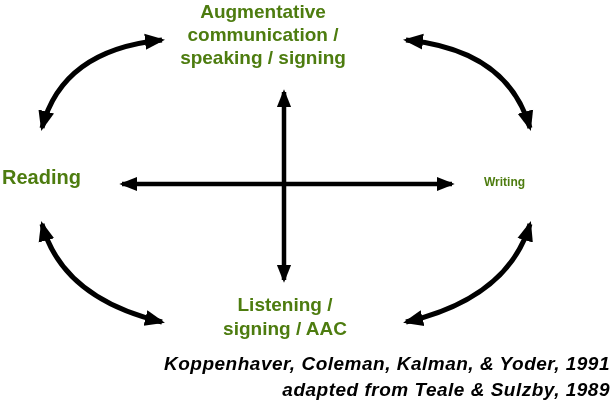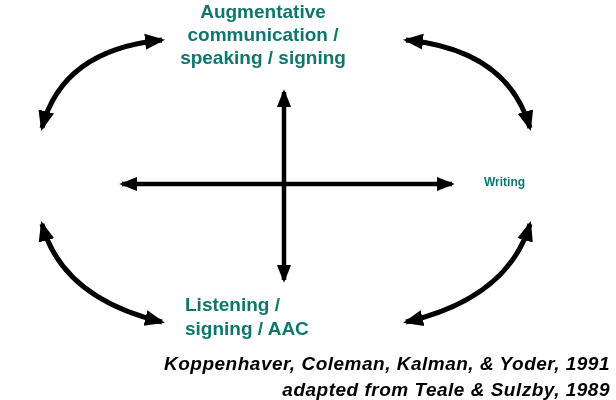--- a/index.html
+++ b/index.html
@@ -9,21 +9,21 @@
     height: 400px;
     background: #ffffff;
     font-family: "Liberation Sans", sans-serif;
     color: #000000;
     overflow: hidden;
   }
   .node {
     position: absolute;
     font-weight: bold;
     white-space: pre-line;
-    color: #0f766e;
+    color: #4d7c0f;
   }
   .node-top {
     left: 148px;
     top: 0px;
     width: 230px;
     text-align: center;
     font-size: 19px;
     line-height: 23px;
   }
   .node-left {
@@ -35,21 +35,21 @@
   .node-right {
     left: 484px;
     top: 171px;
     font-size: 12px;
     line-height: 23px;
   }
   .node-bottom {
     left: 185px;
     top: 293px;
     width: 200px;
-    text-align: left;
+    text-align: center;
     font-size: 19px;
     line-height: 24px;
   }
   .citation {
     position: absolute;
     right: 6px;
     top: 351px;
     width: 560px;
     text-align: right;
     font-weight: bold;
@@ -96,20 +96,21 @@
 
     <path class="arrow arrow-curved" d="M 42 224 Q 62 298 162 322" marker-start="url(#ah)" marker-end="url(#ah)"></path>
 
     <path class="arrow arrow-curved" d="M 406 322 Q 508 298 530 224" marker-start="url(#ah)" marker-end="url(#ah)"></path>
   </svg>
 
   <div class="node node-top">Augmentative
 communication /
 speaking / signing</div>
 
+  <div class="node node-left">Reading</div>
 
   <div class="node node-right">Writing</div>
 
   <div class="node node-bottom">Listening /
 signing / AAC</div>
 
   <div class="citation">Koppenhaver, Coleman, Kalman, &amp; Yoder, 1991
 adapted from Teale &amp; Sulzby, 1989</div>
 
 </div>

